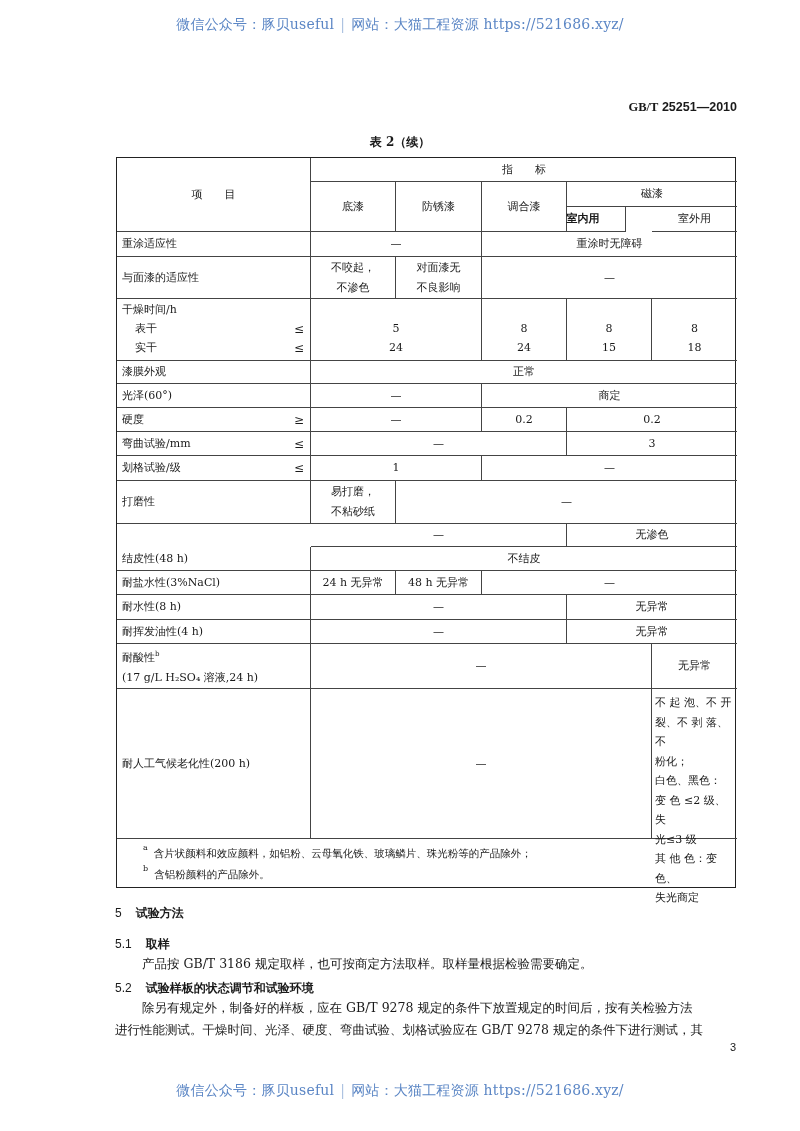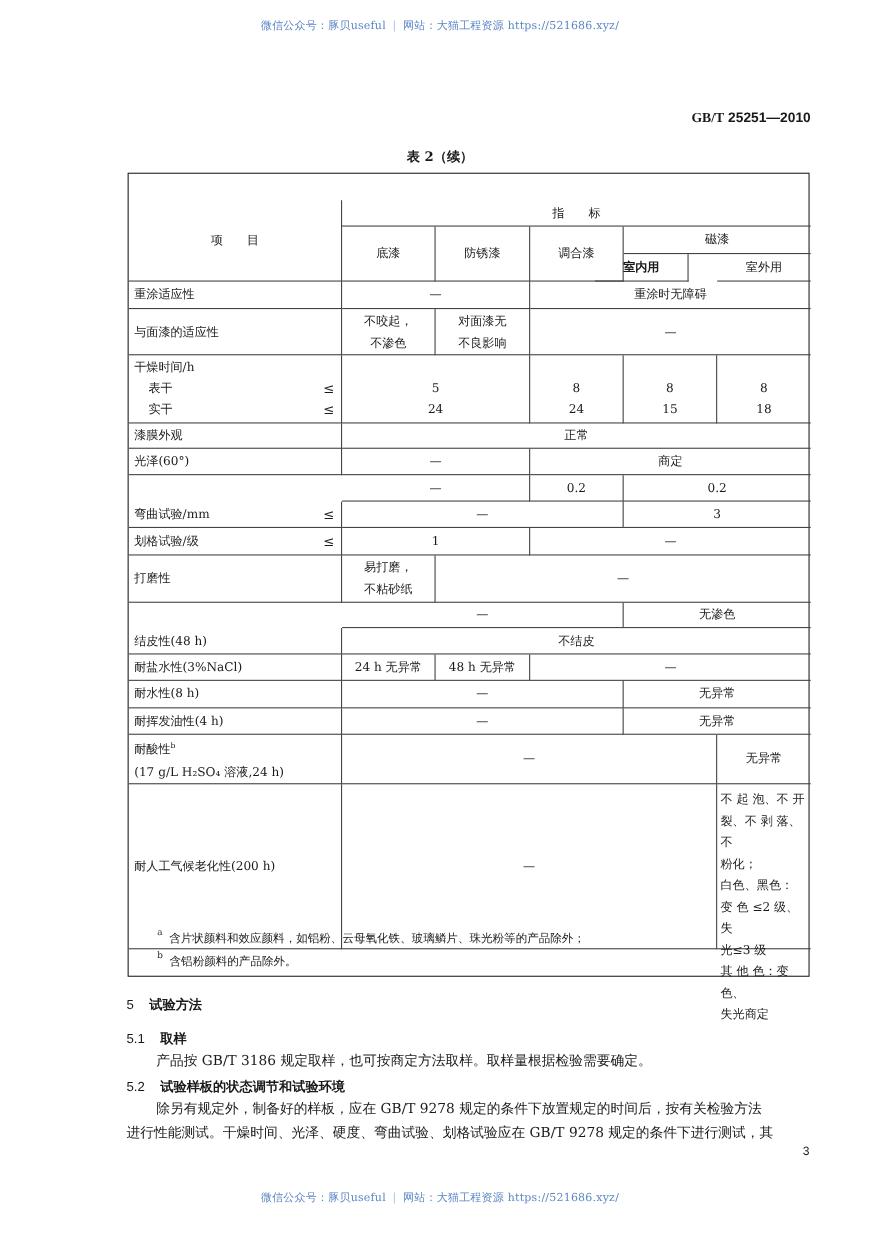--- a/index.html
+++ b/index.html
@@ -1,27 +1,27 @@
 <!DOCTYPE html>
 <html><head>
 <meta charset="utf-8">
 <style>
   html, body { margin:0; padding:0; background:#ffffff; }
   body { width:800px; height:1131px; position:relative; overflow:hidden;
          font-family:"DejaVu Serif", "Liberation Serif", serif; color:#1a1a1a; }
-  .wm { position:absolute; left:0; width:800px; text-align:center; font-size:10px;
+  .wm { position:absolute; left:0; width:800px; text-align:center; font-size:14px;
         color:#5b86c5; font-family:"DejaVu Serif", serif; letter-spacing:0.2px; }
   .wm .sep { color:#aac0e0; margin:0 6px; }
   .std { position:absolute; right:63px; top:100px; font-size:12.5px; font-weight:bold;
          font-family:"Liberation Sans", sans-serif; }
   .std .code { font-family:"Liberation Serif", serif; }
   .tcap { position:absolute; left:0; width:800px; top:134px; text-align:center; font-size:12px; font-weight:bold; }
   .tbl { position:absolute; left:116px; top:157px; width:620px; height:731px; border:1.5px solid #222; box-sizing:border-box; }
   .c { position:absolute; box-sizing:border-box; border-right:1px solid #444; border-bottom:1px solid #444;
-       font-size:11px; display:flex; align-items:center; justify-content:center; text-align:center; line-height:20px;margin-top:24px; }
+       font-size:11px; display:flex; align-items:center; justify-content:center; text-align:center; line-height:20px; }
   .c.l { justify-content:flex-start; text-align:left; padding-left:5px; }
   .c.nr { border-right:none; }
   .cmp { position:absolute; right:6px; font-size:12px; }
   .col { flex-direction:column; }
   .multi { display:block; text-align:left; padding:4px 3px; line-height:19.5px; font-size:11px; }
   .fn { position:absolute; left:0; width:620px; box-sizing:border-box; padding-left:26px; font-size:10.5px; }
   .fn sup { font-size:8px; position:relative; top:-2px; margin-right:6px; }
   .h { position:absolute; font-size:12px; font-weight:bold; }
   .h .num { font-family:"Liberation Sans", sans-serif; font-weight:normal; margin-right:14px; }
   .p { position:absolute; font-size:12.5px; line-height:22px; }
@@ -91,20 +91,24 @@
     <div style="position:absolute;left:0;right:0;top:39px;text-align:center;">18</div>
   </div>
 
   <div class="c l" style="left:0;top:203px;width:194px;height:23px;">漆膜外观</div>
   <div class="c nr" style="left:194px;top:203px;width:426px;height:23px;">正常</div>
 
   <div class="c l" style="left:0;top:226px;width:194px;height:24px;">光泽(60°)</div>
   <div class="c" style="left:194px;top:226px;width:171px;height:24px;">—</div>
   <div class="c nr" style="left:365px;top:226px;width:255px;height:24px;text-align:center;">商定</div>
 
+  <div class="c l" style="left:0;top:250px;width:194px;height:24px;">
+    <span>硬度</span>
+    <span class="cmp">≥</span>
+  </div>
   <div class="c" style="left:194px;top:250px;width:171px;height:24px;">—</div>
   <div class="c" style="left:365px;top:250px;width:85px;height:24px;">0.2</div>
   <div class="c nr" style="left:450px;top:250px;width:170px;height:24px;">0.2</div>
 
   <div class="c l" style="left:0;top:274px;width:194px;height:24px;">
     <span>弯曲试验/mm</span>
     <span class="cmp">≤</span>
   </div>
   <div class="c" style="left:194px;top:274px;width:256px;height:24px;">—</div>
   <div class="c nr" style="left:450px;top:274px;width:170px;height:24px;">3</div>

